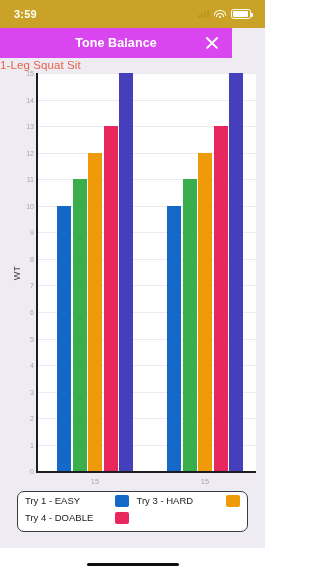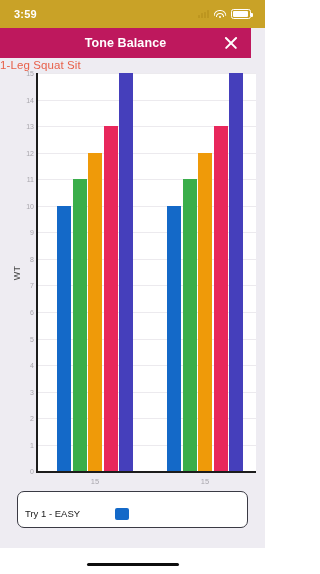--- a/index.html
+++ b/index.html
@@ -33,22 +33,22 @@
   .wifi .w2{width:6px;height:3px;top:3px;}
   .wifi .w3{width:2px;height:2px;top:6.5px;background:#ffffff;border:none;border-radius:50%;}
   .battery{position:relative;width:20px;height:9.5px;border:1.2px solid #ffffff;
     border-radius:2.5px;box-sizing:border-box;}
   .battery::after{content:"";position:absolute;right:-3px;top:2.6px;width:1.6px;height:4px;
     background:#ffffff;border-radius:0 1px 1px 0;}
   .battery i{position:absolute;left:1px;top:1px;bottom:1px;width:15px;background:#ffffff;border-radius:1px;display:block;}
 
   
   .navbar{
-    position:absolute;left:0;top:28px;width:251px;height:30px;
-    background:#be185d;display:flex;align-items:center;justify-content:center;
+    position:absolute;left:0;top:28px;width:232px;height:30px;
+    background:#d946ef;display:flex;align-items:center;justify-content:center;
   }
   .nav-title{color:#ffffff;font-size:12.5px;font-weight:bold;letter-spacing:.1px;}
   .nav-close{
     position:absolute;right:10px;top:50%;transform:translateY(-50%);
     width:20px;height:20px;cursor:pointer;
   }
   .nav-close::before,.nav-close::after{
     content:"";position:absolute;left:2px;top:9px;width:16px;height:1.6px;background:#ffffff;border-radius:1px;
   }
   .nav-close::before{transform:rotate(45deg);}
@@ -85,21 +85,21 @@
   }
   .xlabel{
     position:absolute;left:0;top:416px;width:220px;text-align:center;
     font-size:9.5px;color:#3c3c3c;letter-spacing:.4px;
   }
 
   
   .legend{
     position:absolute;left:17px;top:491px;width:231px;
     background:#ffffff;border:1.4px solid #3a3a44;border-radius:7px;
-    box-sizing:border-box;padding:14px 7px 6px 7px;
+    box-sizing:border-box;padding:1px 7px 6px 7px;
   }
   .legend-grid{display:grid;grid-template-columns:1fr 1fr;column-gap:8px;row-gap:2px;}
   .legend-item{display:flex;align-items:center;justify-content:space-between;height:15px;}
   .legend-label{font-size:9.5px;color:#1a1a1a;white-space:nowrap;}
   .swatch{width:14px;height:12px;border-radius:2px;flex:0 0 auto;margin-left:6px;}
   .legend-item.empty{visibility:hidden;}
 
   
   .home-zone{position:absolute;left:0;bottom:0;width:265px;height:26px;background:#ffffff;}
   .home-bar{
@@ -199,20 +199,28 @@
       <div class="xlabel">REPS</div>
     </div>
   </div>
 
   <div class="legend">
     <div class="legend-grid" id="legend-grid">
         <div class="legend-item">
           <span class="legend-label">Try 1 - EASY</span>
           <span class="swatch" style="background: rgb(20, 105, 200);"></span>
         </div>
+        <div class="legend-item">
+          <span class="legend-label">Try 3 - HARD</span>
+          <span class="swatch" style="background: rgb(239, 154, 9);"></span>
+        </div>
+        <div class="legend-item">
+          <span class="legend-label">Try 4 - DOABLE</span>
+          <span class="swatch" style="background: rgb(232, 39, 92);"></span>
+        </div>
         <div class="legend-item empty"></div>
       </div>
   </div>
 
   <div class="home-zone">
     <div class="home-bar"></div>
   </div>
 
 </div>
 

